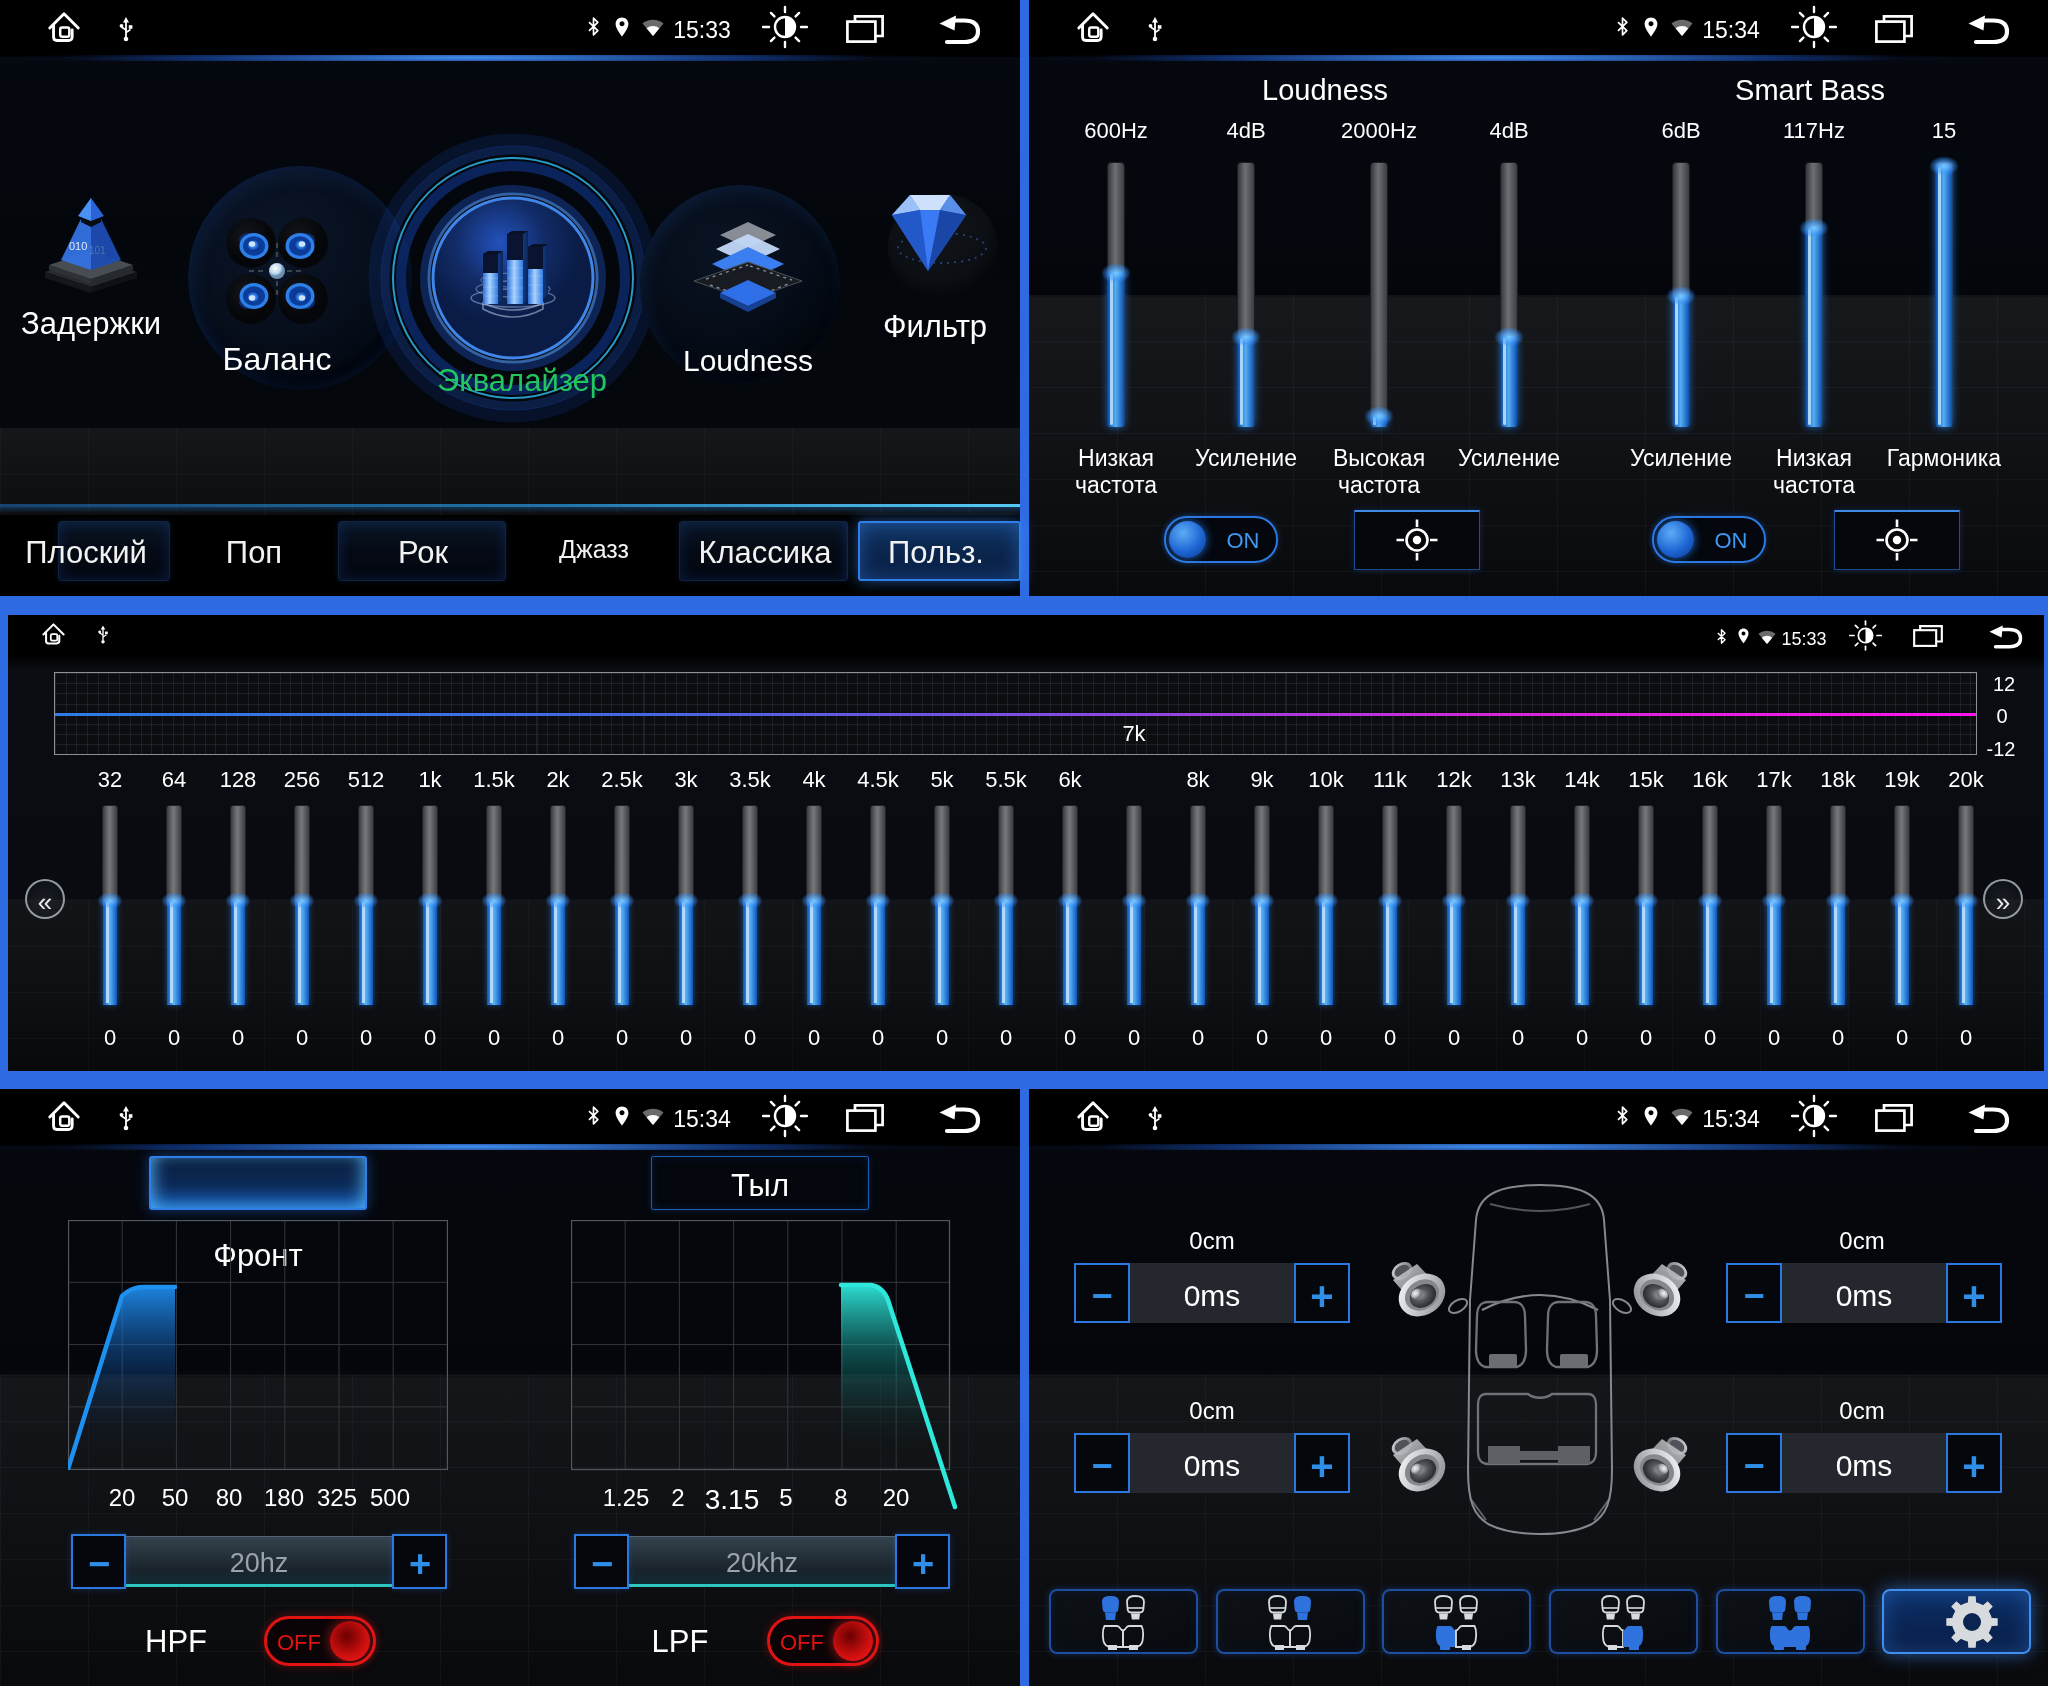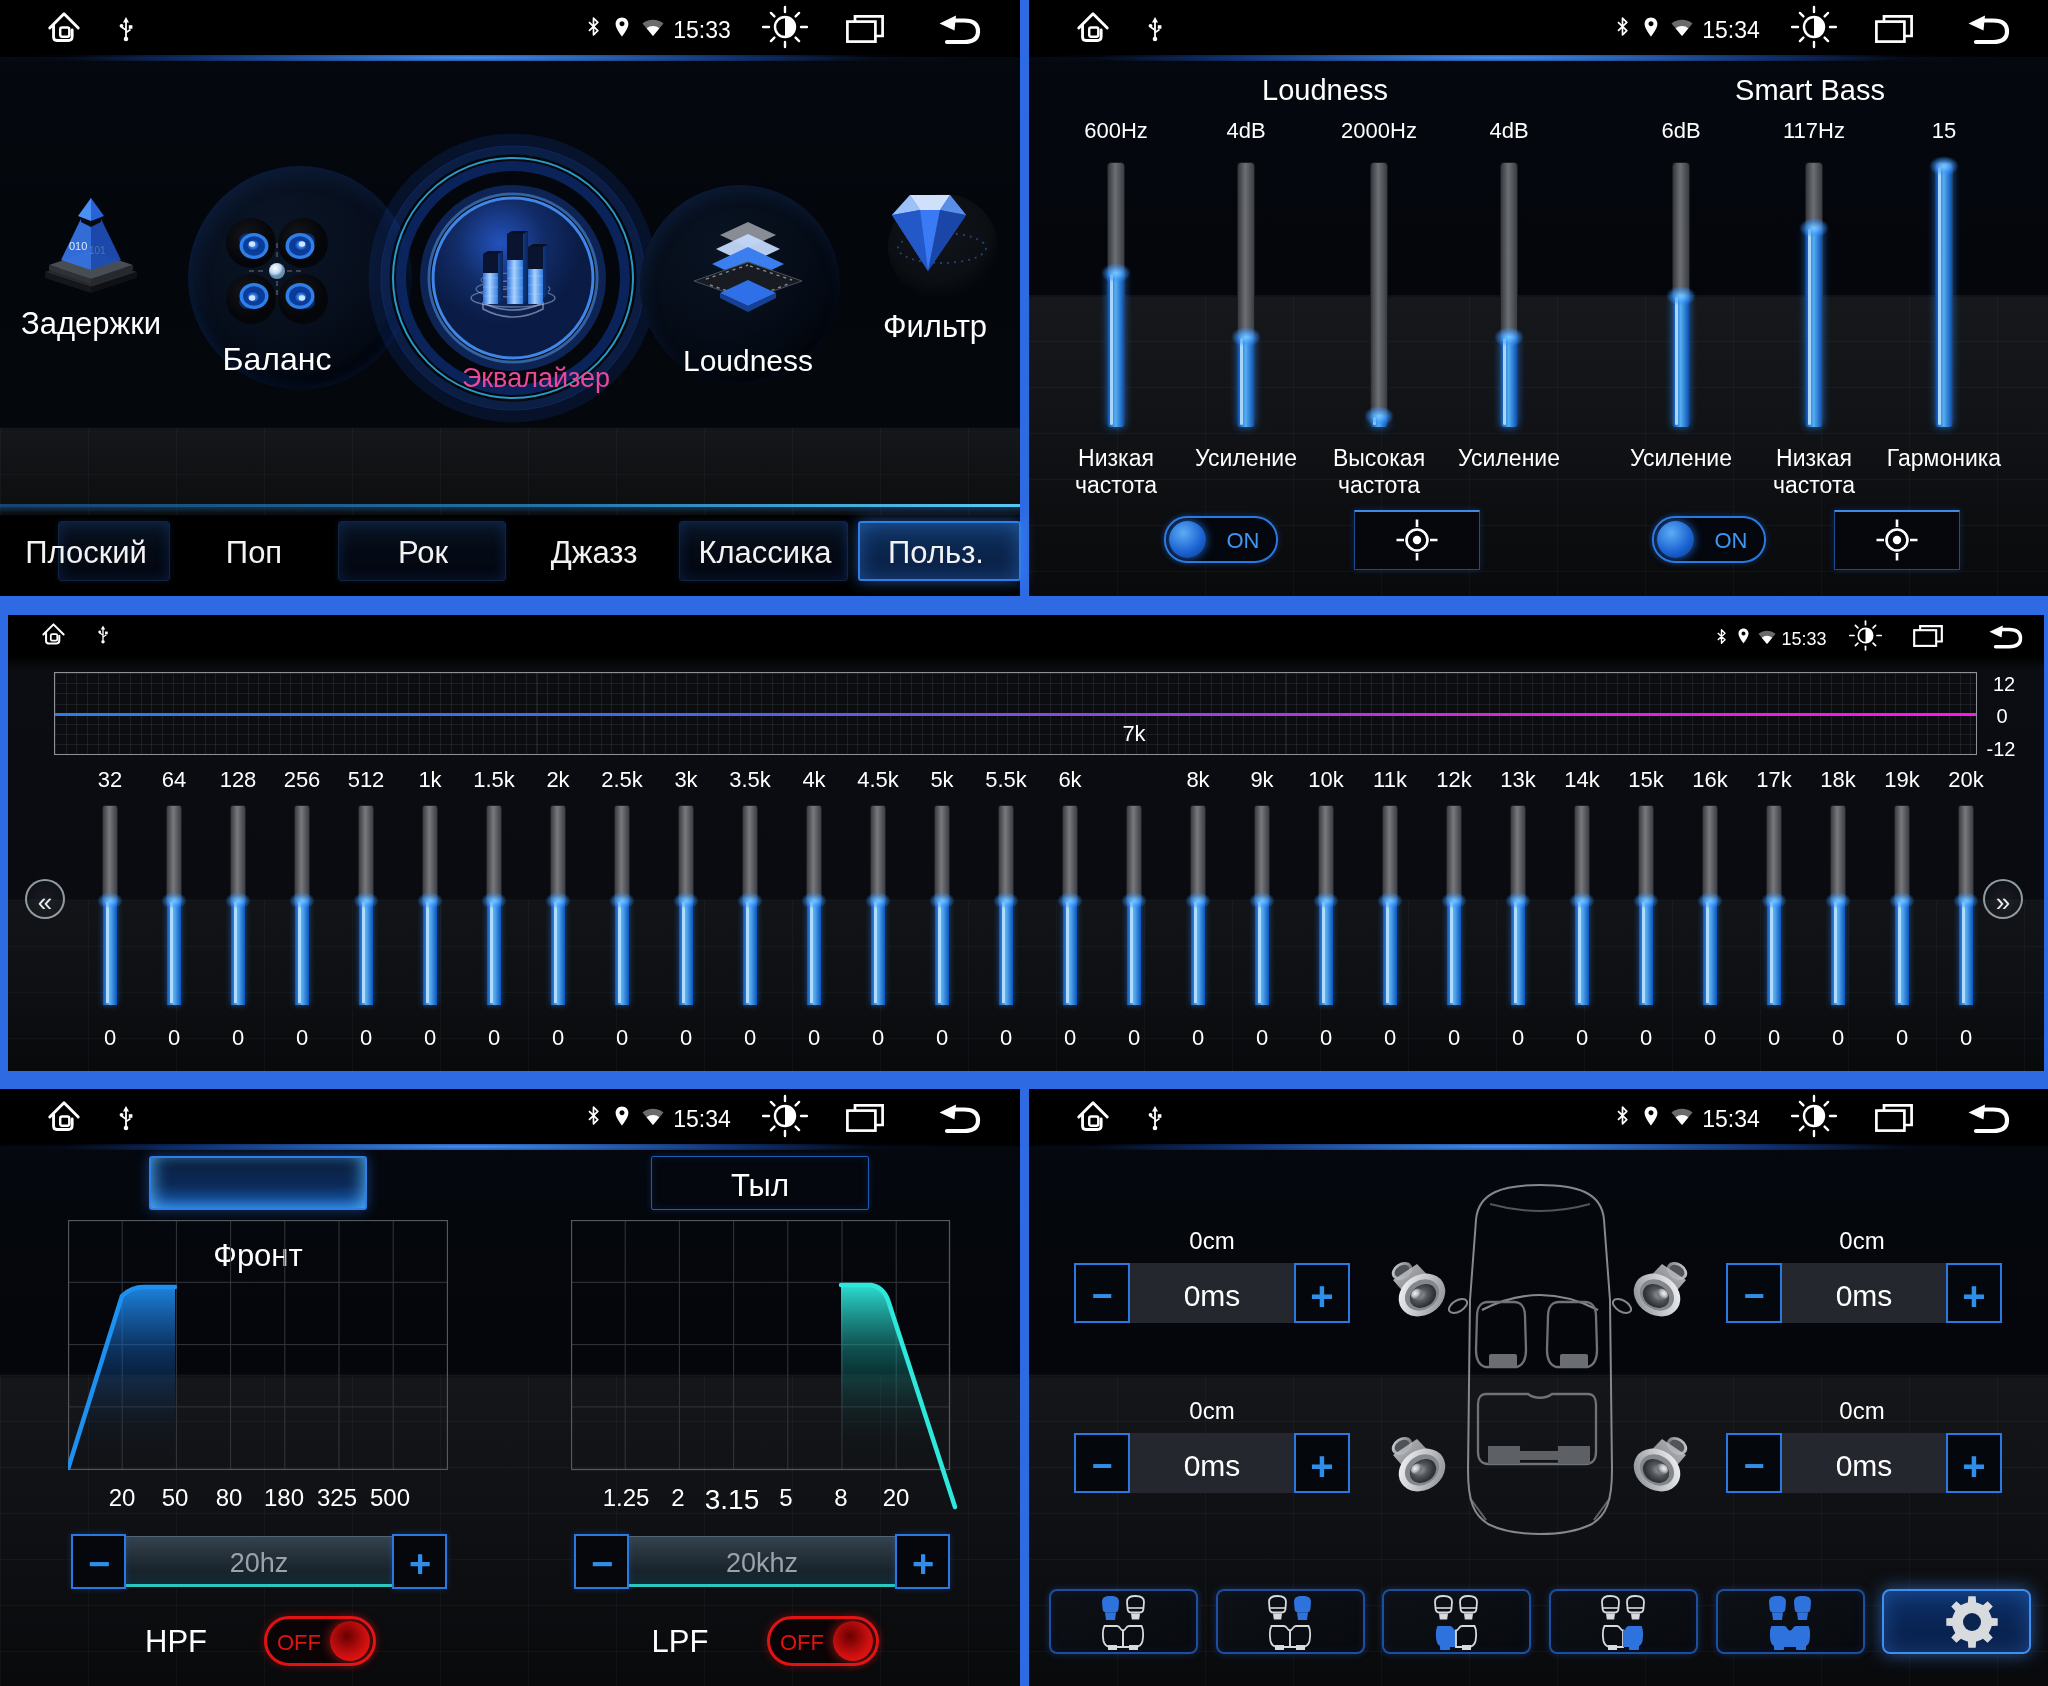--- a/index.html
+++ b/index.html
@@ -228,21 +228,21 @@
 <rect x="167" y="121" width="15" height="57" fill="url(#barf)"></rect>
         <rect x="167" y="121" width="15" height="22" fill="#0a1430"></rect>
 <polygon points="182,121 187,118 187,167 182,173" fill="url(#bars)"></polygon>
         <polygon points="167,121 172,118 187,118 182,121" fill="#081026"></polygon>
 </g>
 <g stroke="#cfe4ff" stroke-width="1" opacity="0.22">
 <path d="M122 152 H137 M122 161 H137 M122 170 H137 M146 142 H162 M146 152 H162 M146 162 H162 M146 171 H162 M167 150 H182 M167 159 H182 M167 168 H182"></path>
 </g>
 </g>
 </svg>
-<div class="t" style="left:536px;top:365px;font-size:27px;color:#ec4899">Эквалайзер</div>
+<div class="t" style="left:522px;top:365px;font-size:31px;color:#22c55e">Эквалайзер</div>
 <div class="a" style="left:640px;top:185px;width:200px;height:200px;border-radius:50%;background:radial-gradient(circle at 40% 32%,#091322 0%,#060d19 45%,#030810 66%,#02040a 74%,transparent 76%);box-shadow:inset 3px 6px 18px rgba(50,120,255,0.13)"></div>
 <svg class="a" style="left:688px;top:222px" width="120" height="104" viewBox="0 0 120 104">
 <polygon points="60,0 88,13 60,26 32,13" fill="#8e949c" opacity="0.95"></polygon>
 <polygon points="60,12 92,27 60,42 28,27" fill="#c2d8f8" opacity="0.95"></polygon>
 <polygon points="60,25 96,42 60,59 24,42" fill="#3b7ef0"></polygon>
 <polygon points="60,40 114,59 60,78 6,59" fill="#181c22" stroke="#4a4f57" stroke-width="1"></polygon>
 <g stroke="#9aa4b2" stroke-width="1.4" stroke-dasharray="3 4" opacity="0.8">
       <path d="M18 57 L60 43 M62 44 L104 58 M22 63 L60 76 M64 76 L100 62"></path>
     </g>
 <polygon points="60,58 88,71 60,84 32,71" fill="#2f6fe8"></polygon>
@@ -266,21 +266,21 @@
 <div class="a" style="left:0;top:515px;width:1020px;height:81px;background:#000"></div>
 <div class="a" style="left:0;top:504px;width:1020px;height:3px;background:linear-gradient(90deg,rgba(30,110,190,0.55),rgba(40,150,220,0.75) 55%,rgba(90,210,255,0.95) 97%)"></div>
 <div class="a" style="left:0;top:507px;width:1020px;height:6px;background:linear-gradient(180deg,rgba(30,120,200,0.35),transparent)"></div>
 <div class="a" style="left:58px;top:521px;width:112px;height:60px;border-radius:3px;background:linear-gradient(180deg,#0a1626 0%,#050b16 45%,#03060e 100%);border:1px solid #12233c;box-shadow:inset 0 0 14px rgba(30,80,180,0.3),0 0 6px rgba(30,80,180,0.2);"></div>
 <div class="a" style="left:338px;top:521px;width:168px;height:60px;border-radius:3px;background:linear-gradient(180deg,#0a1626 0%,#050b16 45%,#03060e 100%);border:1px solid #12233c;box-shadow:inset 0 0 14px rgba(30,80,180,0.3),0 0 6px rgba(30,80,180,0.2);"></div>
 <div class="a" style="left:679px;top:521px;width:169px;height:60px;border-radius:3px;background:linear-gradient(180deg,#0a1626 0%,#050b16 45%,#03060e 100%);border:1px solid #12233c;box-shadow:inset 0 0 14px rgba(30,80,180,0.3),0 0 6px rgba(30,80,180,0.2);"></div>
 <div class="a" style="left:858px;top:521px;width:163px;height:60px;border-radius:3px;background:linear-gradient(180deg,#103562 0%,#0b2750 45%,#081d40 100%);border:2px solid #2f7fe8;box-shadow:0 0 16px rgba(60,140,255,0.55),inset 0 0 20px rgba(60,140,255,0.4);"></div>
 <div class="t" style="left:86px;top:537px;font-size:31px;color:#f2f2f2">Плоский</div>
 <div class="t" style="left:254px;top:537px;font-size:31px;color:#f2f2f2">Поп</div>
 <div class="t" style="left:423px;top:537px;font-size:31px;color:#f2f2f2">Рок</div>
-<div class="t" style="left:594px;top:537px;font-size:31px;color:#f2f2f2">Джазз</div>
+<div class="t" style="left:594px;top:537px;font-size:25px;color:#f2f2f2">Джазз</div>
 <div class="t" style="left:765px;top:537px;font-size:31px;color:#f2f2f2">Классика</div>
 <div class="t" style="left:936px;top:537px;font-size:31px;color:#f2f2f2">Польз.</div>
 <div class="sb" style="left:1029px;top:0px;width:1019px"></div>
 <svg class="a" style="left:1074px;top:9px" width="38" height="38">
     <use href="#home"></use>
   </svg>
 <svg class="a" style="left:1147px;top:15px" width="16" height="27">
     <use href="#usb"></use>
   </svg>
 <svg class="a" style="left:1617px;top:17px" width="11" height="19">

